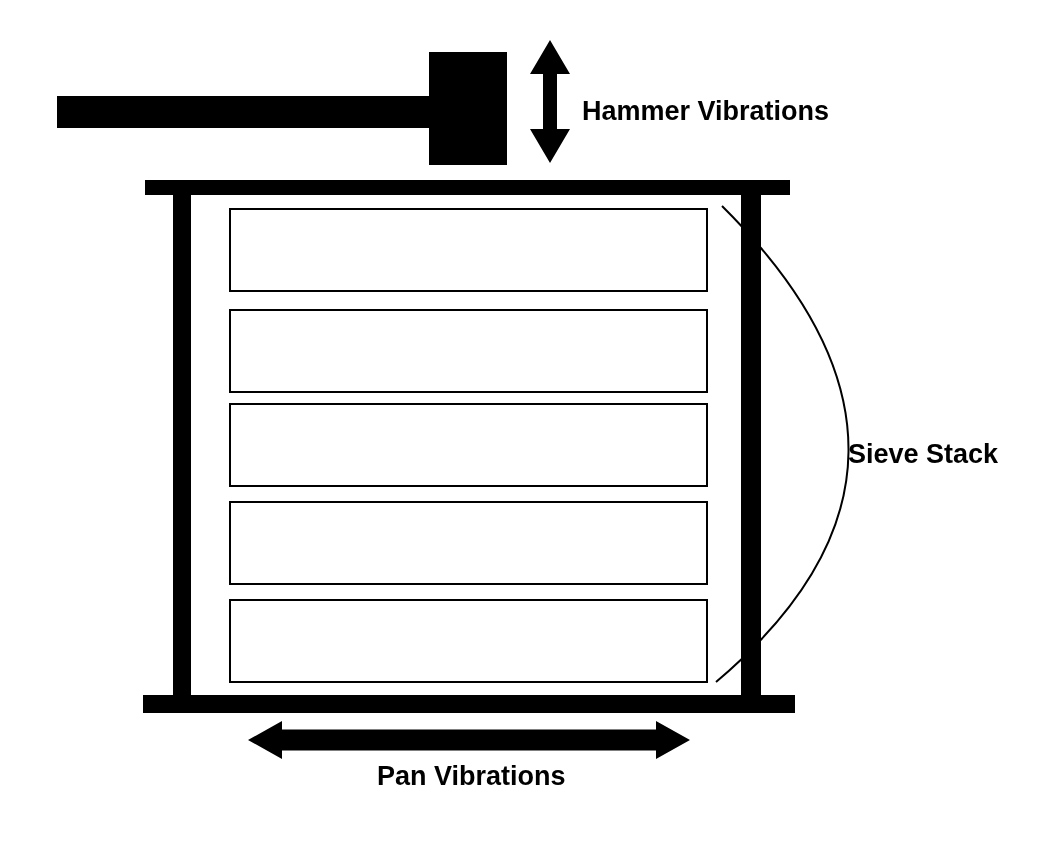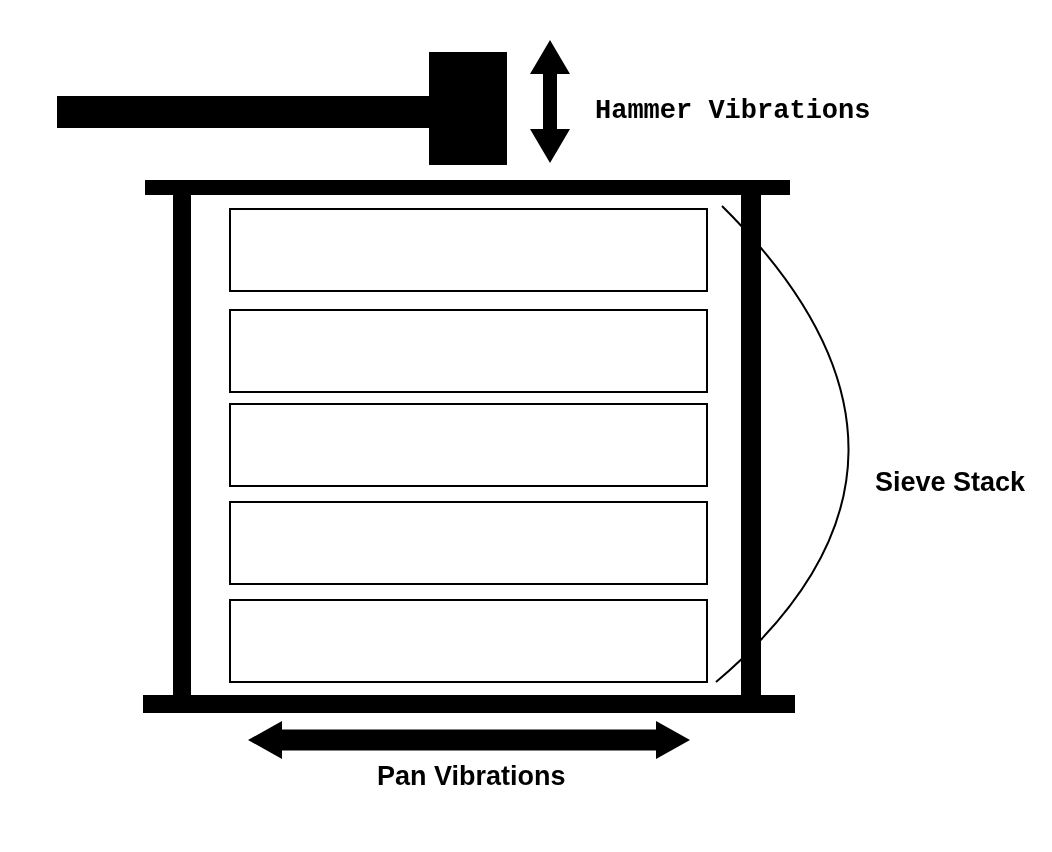--- a/index.html
+++ b/index.html
@@ -36,22 +36,22 @@
   }
   .label {
     position: absolute;
     color: #000000;
     font-size: 27px;
     font-weight: bold;
     line-height: 28px;
     white-space: nowrap;
     letter-spacing: 0px;
   }
-  .label-hammer { left: 595px; top: 97px; font-family: Liberation Mono, monospace; }
-  .label-sieve  { left: 875px; top: 440px; margin-top: 28px; }
+  .label-hammer { left: 582px; top: 97px; }
+  .label-sieve  { left: 848px; top: 440px; }
   .label-pan    { left: 377px; top: 762px; text-align: right; }
 </style>
 </head>
 <body>
 
 <div class="canvas">
 
   <svg class="diagram-svg" width="1052" height="852" viewBox="0 0 1052 852">
 
     <rect class="shape" x="57" y="96" width="379" height="32"></rect>

